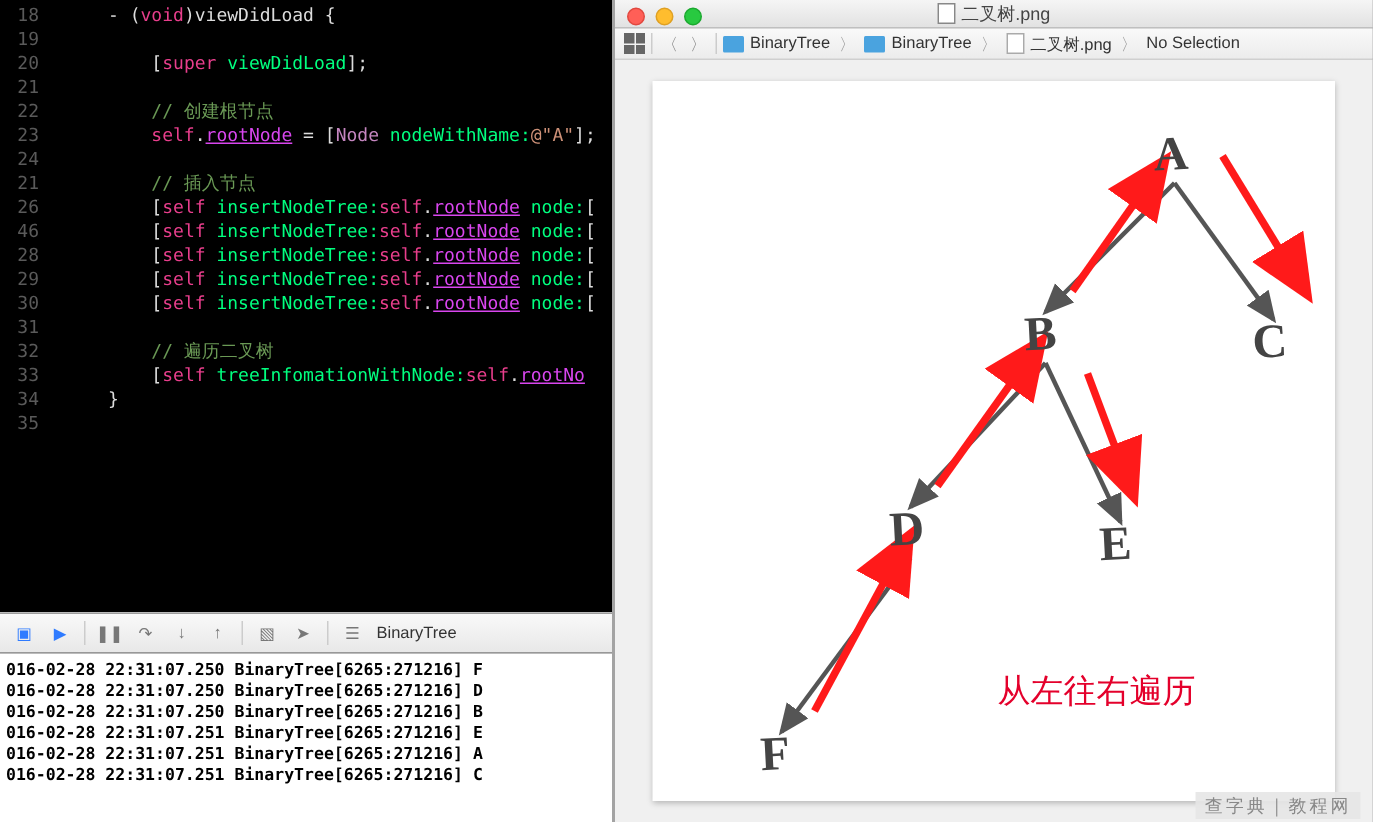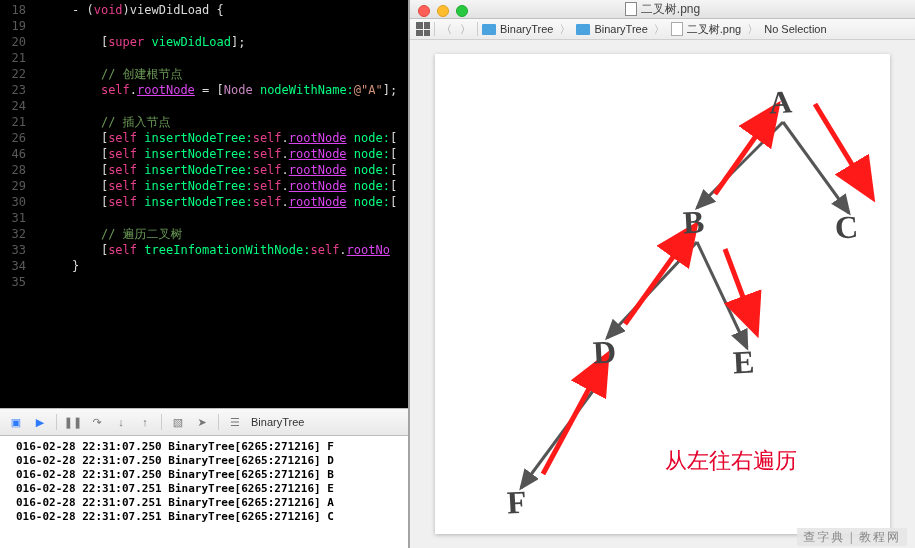--- a/index.html
+++ b/index.html
@@ -78,21 +78,21 @@
 .debug-bar .sep { width: 1px; height: 16px; background: #ccc; }
 .debug-bar .crumb { color: #333; font-size: 11px; }
 
 .console {
   height: 112px;
   background: #fff;
   color: #000;
   font-family: Menlo, Monaco, monospace;
   font-size: 11px;
   line-height: 14px;
-  padding: 4px 16px;
+  padding: 4px 4px;
   white-space: pre;
   overflow: hidden;
 }
 .console .bold { font-weight: bold; }
 
 .right-pane {
   position: absolute;
   left: 408px; top: 0;
   width: 507px; height: 548px;
   background: #ececec;

